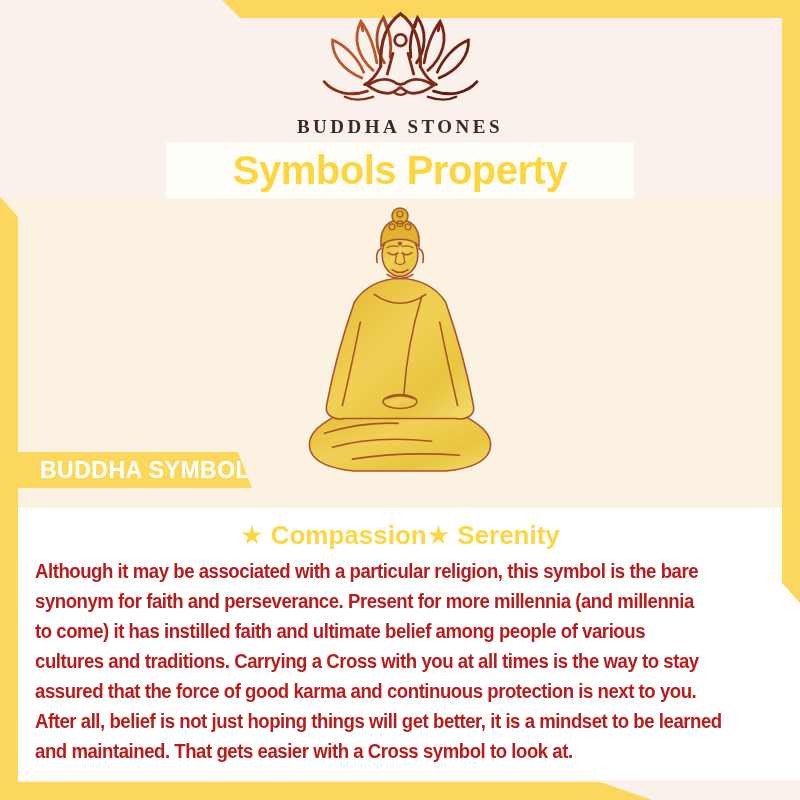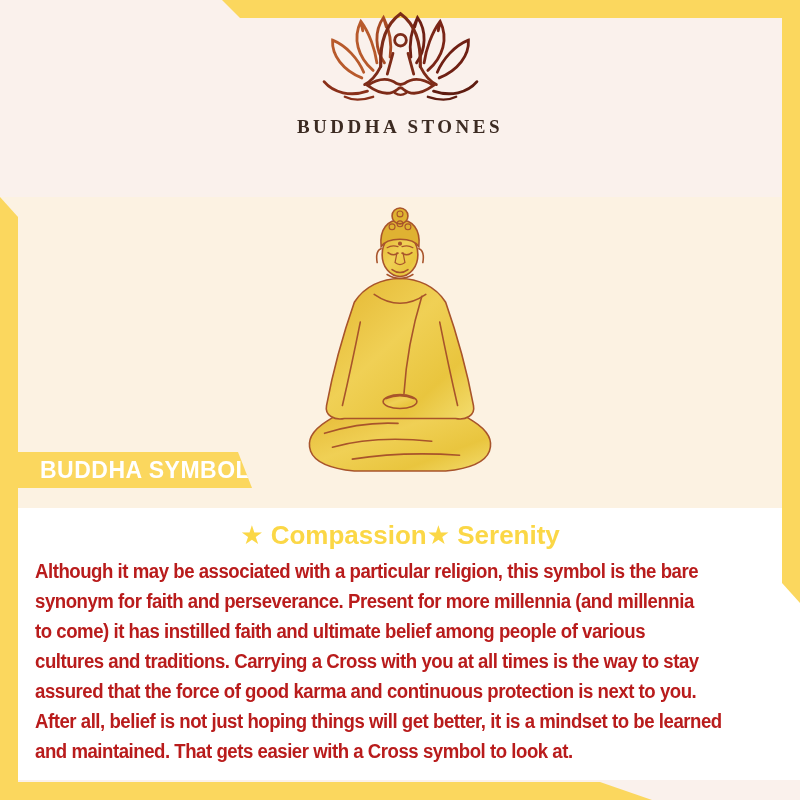--- a/index.html
+++ b/index.html
@@ -97,20 +97,23 @@
         <circle cx="85" cy="32" r="6.2" stroke="#7d2b18" stroke-width="3"></circle>
         <path d="M 77 46 L 71 68 M 93 46 L 99 68" stroke="#7d2b18" stroke-width="3"></path>
 
         <path d="M 50 80 C 64 90 75 90 82 84 Q 85 81 88 84 C 95 90 106 90 120 80 C 108 72 97 72 89 78 Q 85 80 81 78 C 73 72 62 72 50 80 Z" stroke="#7d2b18" stroke-width="3"></path>
         <path d="M 79 88 Q 85 92 91 88" stroke="#7d2b18" stroke-width="2.5"></path>
       </g>
     </svg>
     <span class="brand-name">BUDDHA STONES</span>
   </div>
 
+  <div class="abs title-band">
+    <span>Symbols Property</span>
+  </div>
 
   <svg class="abs buddha" viewBox="0 0 220 280">
     <defs>
       <linearGradient id="gold" x1="0" y1="0" x2="1" y2="1">
         <stop offset="0" stop-color="#e3b52f"></stop>
         <stop offset="0.45" stop-color="#f0d055"></stop>
         <stop offset="0.75" stop-color="#e9c53e"></stop>
         <stop offset="1" stop-color="#f3dc6e"></stop>
       </linearGradient>
     </defs>

